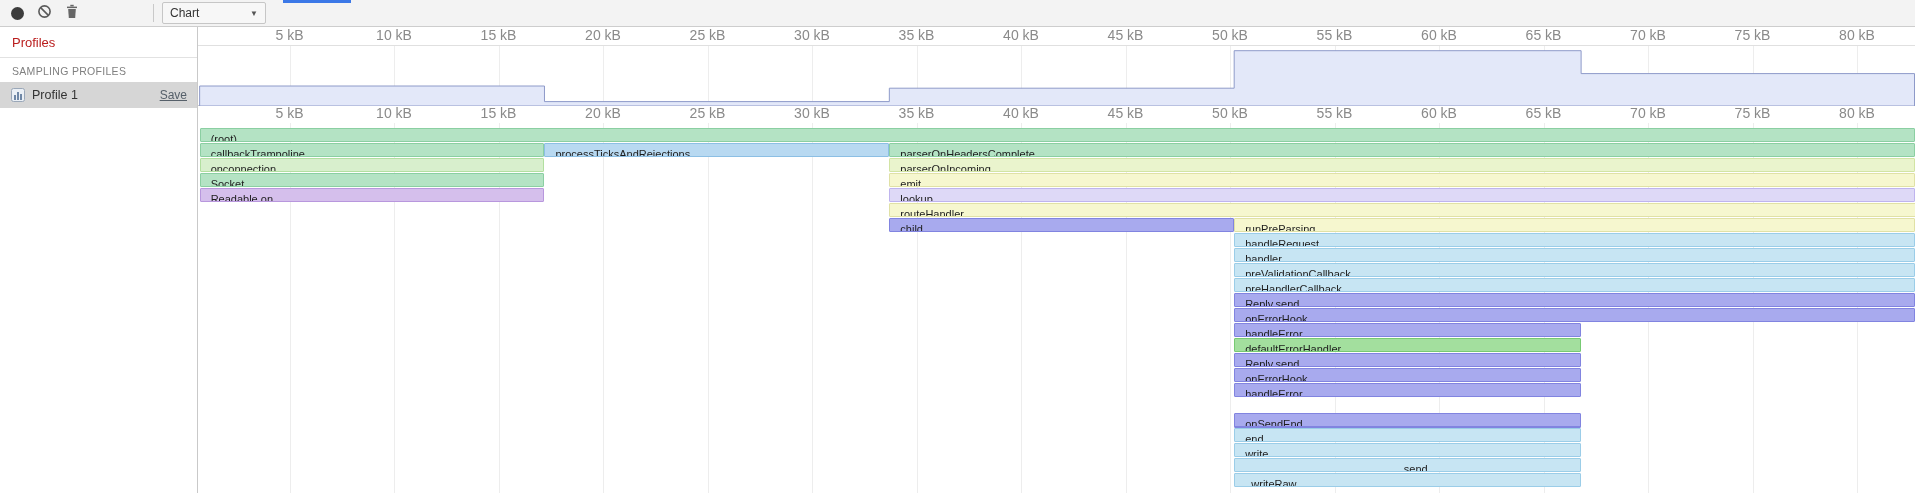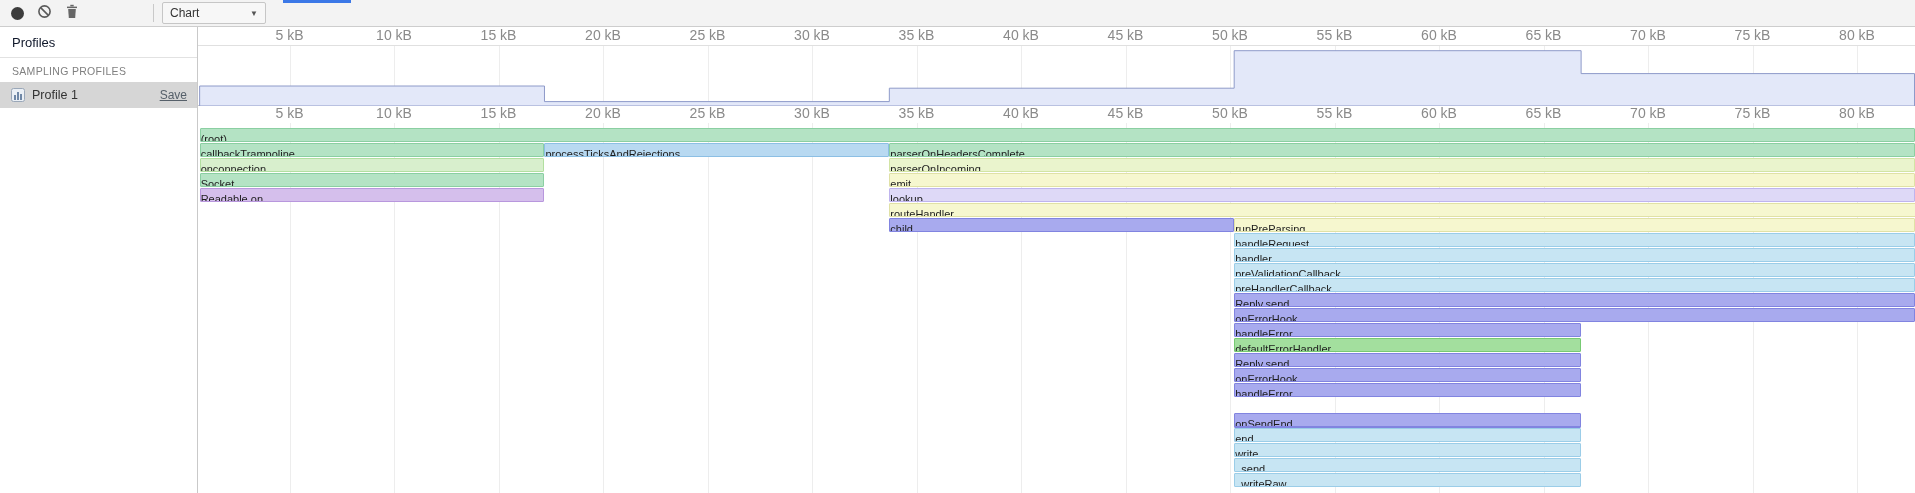--- a/index.html
+++ b/index.html
@@ -18,21 +18,21 @@
   .view-select { margin-left: 8px; width: 104px; height: 22px; background: #f7f7f7;
                  border: 1px solid #c6c6c6; border-radius: 2px; display: flex;
                  align-items: center; justify-content: space-between; padding: 0 7px;
                  font-size: 12px; color: #333; cursor: pointer; }
   .view-select .arrow { font-size: 8px; color: #555; }
   .tab-indicator { position: absolute; left: 283px; top: 0; width: 68px; height: 3px; }
 
   
   .sidebar { position: absolute; left: 0; top: 27px; width: 198px; height: 466px;
              background: #fff; border-right: 1px solid #c9c9c9; }
-  .sidebar-title { padding: 8px 12px 7px; font-size: 13px; color: #0f172a;
+  .sidebar-title { padding: 8px 12px 7px; font-size: 13px; color: #b91c1c;
                    border-bottom: 1px solid #e2e2e2; }
   .sidebar-section { padding: 7px 12px 5px; font-size: 10.5px; color: #808080;
                      letter-spacing: 0.3px; }
   .profile-item { height: 26px; display: flex; align-items: center;
                   padding: 0 10px; gap: 6px; cursor: pointer; }
   .profile-item.selected { background: #d6d6d6; }
   .profile-name { font-size: 12.5px; color: #333; }
   .save-link { margin-left: auto; font-size: 12px; color: #56606a;
                text-decoration: underline; cursor: pointer; }
 
@@ -45,21 +45,21 @@
   .tick-label { position: absolute; bottom: 2px; width: 48px; text-align: center;
                 font-size: 14px; color: #8a8a8a; }
   .overview { position: absolute; left: 0; top: 18px; width: 1717px; height: 61px;
               border-top: 1px solid #e0e0e0; border-bottom: 1px solid #c9c9c9;
               cursor: ew-resize; }
   .overview svg, .gridlayer { position: absolute; left: 0; top: 0; width: 1717px; height: 60px; }
   .flame { position: absolute; left: 0; top: 96px; width: 1717px; height: 370px; }
   .gridline { position: absolute; top: 0; bottom: 0; width: 1px; background: rgba(0,0,0,0.07); }
   .flame-bar { position: absolute; height: 14px; border: 1px solid; border-radius: 1px;
                overflow: hidden; white-space: nowrap; cursor: default; }
-  .flame-label { font-size: 11px; line-height: 12px; color: #1c1c1c; padding-left: 0;
+  .flame-label { font-size: 11px; line-height: 12px; color: #1c1c1c; padding-left: 10px;
                  display: inline-block; }
 </style>
 </head>
 <body>
 
 <div class="app">
 
   <div class="toolbar">
     <button class="icon-btn">
       <span class="record-dot"></span>
@@ -204,18 +204,18 @@
         <div class="flame-bar" style="left: 1036.18px; width: 680.82px; top: 185px; height: 14px; background: rgb(168, 170, 238); border-color: rgb(129, 132, 224);"><span class="flame-label">onErrorHook</span></div>
         <div class="flame-bar" style="left: 1036.18px; width: 346.94px; top: 200px; height: 14px; background: rgb(168, 170, 238); border-color: rgb(129, 132, 224);"><span class="flame-label">handleError</span></div>
         <div class="flame-bar" style="left: 1036.18px; width: 346.94px; top: 215px; height: 14px; background: rgb(163, 223, 158); border-color: rgb(119, 202, 115);"><span class="flame-label">defaultErrorHandler</span></div>
         <div class="flame-bar" style="left: 1036.18px; width: 346.94px; top: 230px; height: 14px; background: rgb(168, 170, 238); border-color: rgb(129, 132, 224);"><span class="flame-label">Reply.send</span></div>
         <div class="flame-bar" style="left: 1036.18px; width: 346.94px; top: 245px; height: 14px; background: rgb(168, 170, 238); border-color: rgb(129, 132, 224);"><span class="flame-label">onErrorHook</span></div>
         <div class="flame-bar" style="left: 1036.18px; width: 346.94px; top: 260px; height: 14px; background: rgb(168, 170, 238); border-color: rgb(129, 132, 224);"><span class="flame-label">handleError</span></div>
         <div class="flame-bar" style="left: 1036.18px; width: 346.94px; top: 275px; height: 14px; background: rgb(168, 170, 238); border-color: rgb(129, 132, 224); margin-top: 16px;"><span class="flame-label">onSendHook</span></div>
         <div class="flame-bar" style="left: 1036.18px; width: 346.94px; top: 290px; height: 14px; background: rgb(168, 170, 238); border-color: rgb(129, 132, 224);"><span class="flame-label">onSendEnd</span></div>
         <div class="flame-bar" style="left: 1036.18px; width: 346.94px; top: 305px; height: 14px; background: rgb(199, 229, 243); border-color: rgb(155, 205, 232);"><span class="flame-label">end</span></div>
         <div class="flame-bar" style="left: 1036.18px; width: 346.94px; top: 320px; height: 14px; background: rgb(199, 229, 243); border-color: rgb(155, 205, 232);"><span class="flame-label">write_</span></div>
-        <div class="flame-bar" style="left: 1036.18px; width: 346.94px; top: 335px; height: 14px; background: rgb(199, 229, 243); border-color: rgb(155, 205, 232);"><span class="flame-label">_send</span></div>
+        <div class="flame-bar" style="left: 1036.18px; width: 346.94px; top: 335px; height: 14px; background: rgb(199, 229, 243); border-color: rgb(155, 205, 232); text-align: center;"><span class="flame-label">_send</span></div>
         <div class="flame-bar" style="left: 1036.18px; width: 346.94px; top: 350px; height: 14px; background: rgb(199, 229, 243); border-color: rgb(155, 205, 232);"><span class="flame-label">_writeRaw</span></div>
       </div>
   </div>
 
 </div>
 
 </body></html>

